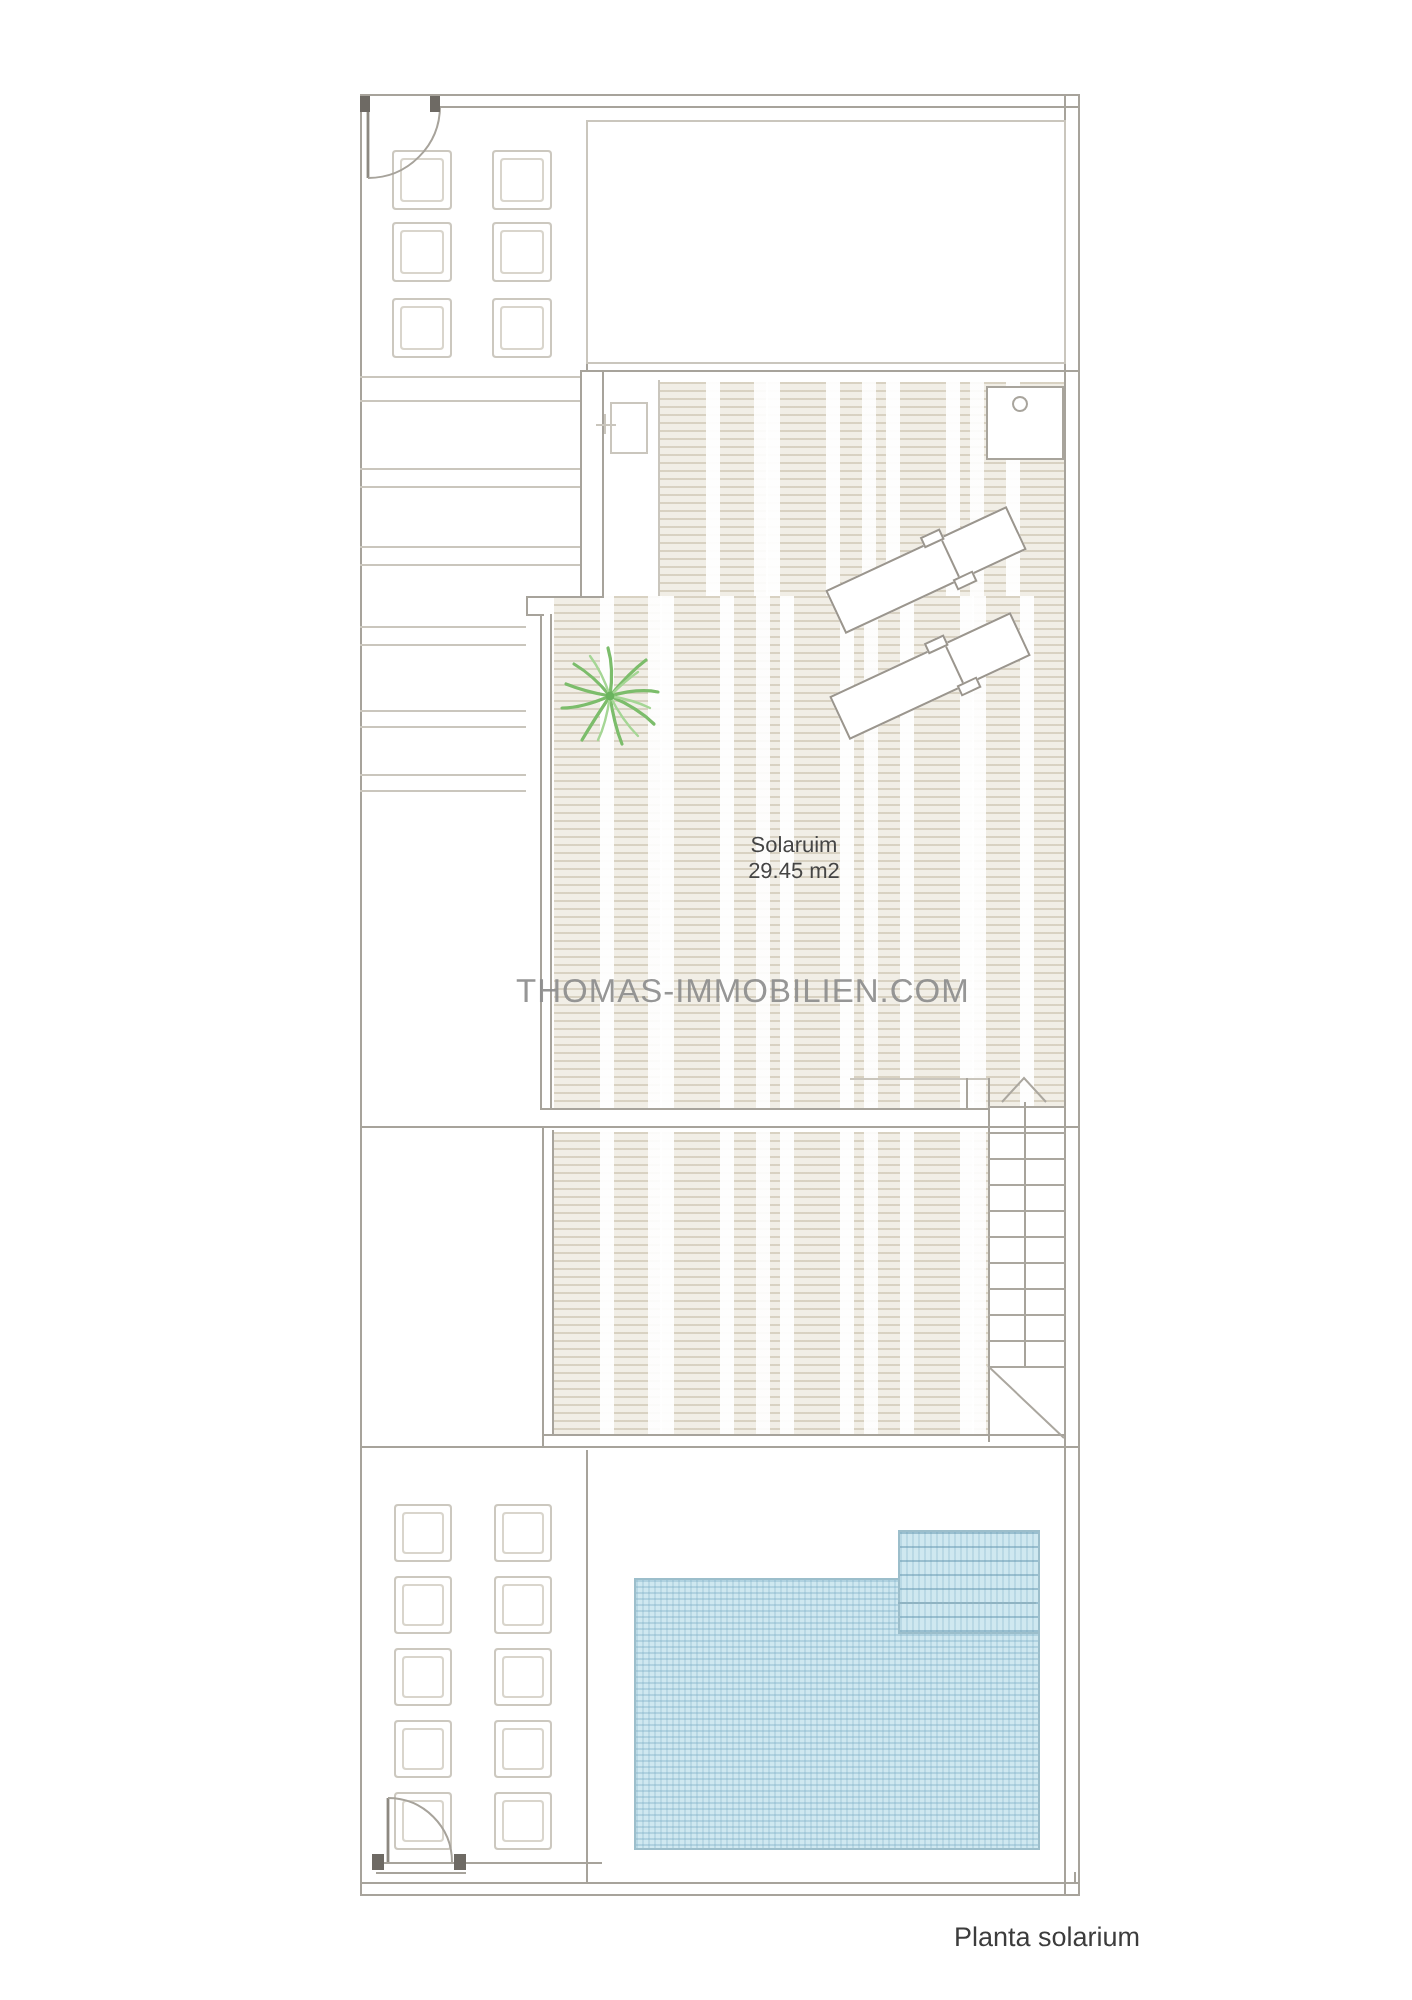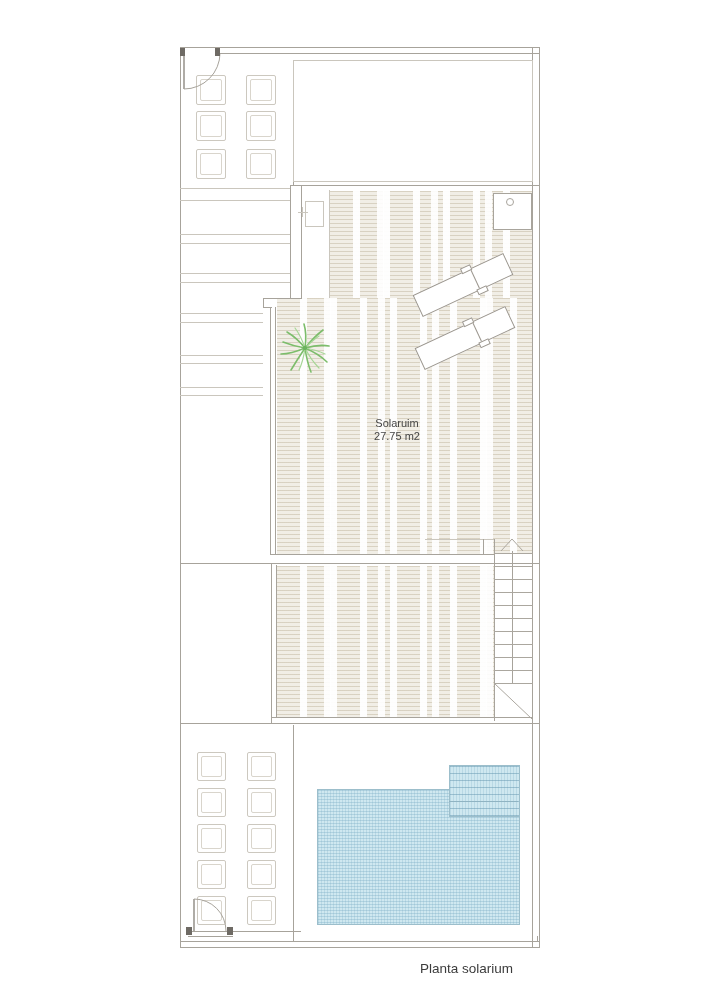--- a/index.html
+++ b/index.html
@@ -22,21 +22,21 @@
   .lounger{position:absolute;width:98px;height:22px;border:1px solid #9b968e;background:#fff;}
   .lounger .bdiv{position:absolute;left:63%;top:0;width:1px;height:100%;background:#9b968e;}
   .lounger .nub{position:absolute;width:9px;height:4px;border:1px solid #9b968e;background:#fff;}
   .lounger .nub.t{left:54%;top:-5px;} .lounger .nub.b{left:60%;bottom:-5px;}
   .roomrect{position:absolute;border:1px solid #cac6bd;background:#fff;}
   .ventbox{position:absolute;border:1px solid #a8a49c;background:#fff;}
   .ventcirc{position:absolute;width:6px;height:6px;border:1px solid #a8a49c;border-radius:50%;background:#fff;}
   .hinge{position:absolute;background:#6e6a64;}
   .label{position:absolute;color:#454545;font-size:11px;line-height:13px;text-align:center;}
   .watermark{position:absolute;color:#8e8e8e;font-size:16.5px;letter-spacing:.5px;opacity:.92;white-space:nowrap;}
-  .caption{position:absolute;color:#3c3c3c;font-size:13.5px;text-align:left;width:150px;}
+  .caption{position:absolute;color:#3c3c3c;font-size:13.5px;text-align:right;width:150px;}
   svg{position:absolute;overflow:visible;}
 </style>
 </head>
 <body>
 
 <div id="canvas">
 
   <div class="dk" style="left:330px;top:191px;width:202px;height:107px;"></div>
   <div class="dk" style="left:277px;top:298px;width:255px;height:256px;"></div>
   <div class="dk" style="left:277px;top:566px;width:217px;height:151px;"></div>
@@ -170,17 +170,18 @@
     <line x1="6" y1="6" x2="6" y2="38" stroke="#8d8981" stroke-width="1.4"></line>
     <path d="M 6 6 A 32 32 0 0 1 38 38" fill="none" stroke="#a7a39b" stroke-width="1"></path>
   </svg>
   <div class="ln" style="left:188px;top:931px;width:113px;height:1px;"></div>
   <div class="ln" style="left:188px;top:936px;width:45px;height:1px;"></div>
   <div class="hinge" style="left:186px;top:927px;width:6px;height:8px;"></div>
   <div class="hinge" style="left:227px;top:927px;width:6px;height:8px;"></div>
 
   <div class="label" style="left:332px;top:417px;width:130px;">
     <div>Solaruim</div>
-    <div>27.75 m2</div>
+    <div>29.45 m2</div>
   </div>
+  <div class="watermark" style="left:258px;top:487px;">THOMAS-IMMOBILIEN.COM</div>
   <div class="caption" style="left:420px;top:961px;">Planta solarium</div>
 
 </div>
 
 </body></html>

